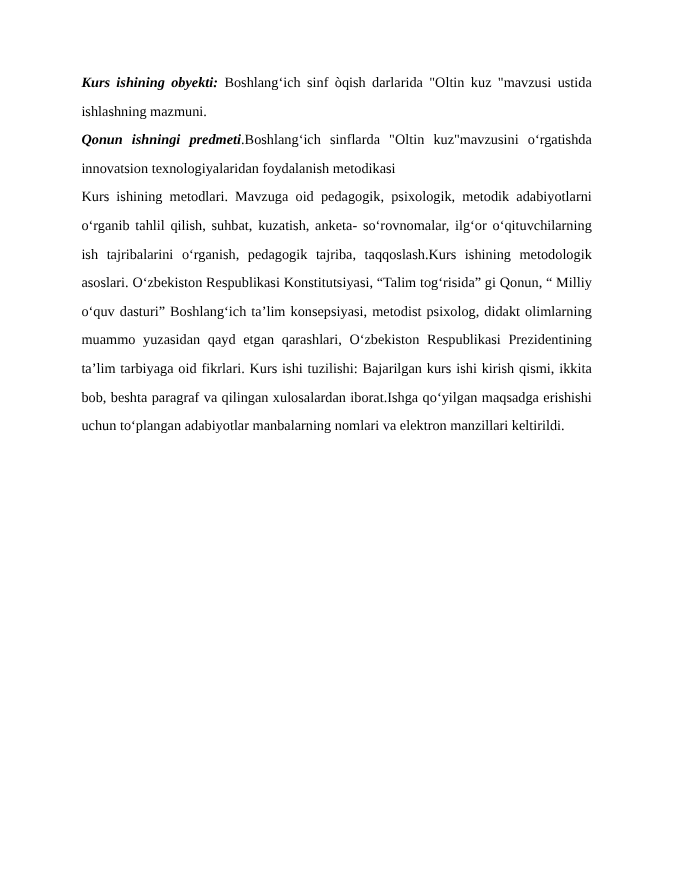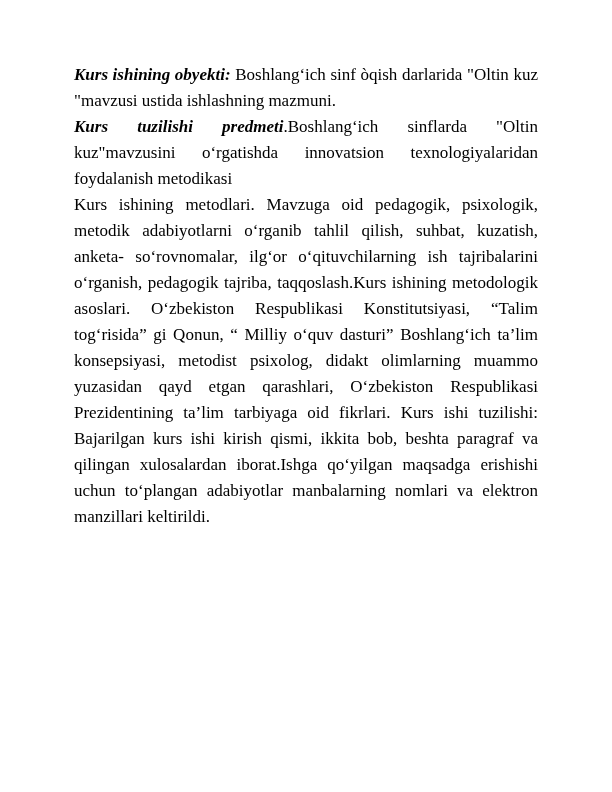--- a/index.html
+++ b/index.html
@@ -21,21 +21,21 @@
     overflow: hidden;
     box-sizing: border-box;
   }
   .text-block {
     position: absolute;
     left: 74px;
     top: 62px;
     width: 464px;
     text-align: justify;
     text-justify: inter-word;
-    font-size: 17px;
+    font-size: 13px;
     line-height: 26px;
   }
   .para {
     margin: 0;
     text-align: justify;
     text-justify: inter-word;
     
     hyphens: none;
   }
   .run-heading {
@@ -49,19 +49,19 @@
 </style>
 </head>
 <body>
 
 <div class="page">
 
   <div class="text-block">
 
     <p class="para"><span class="run-heading">Kurs ishining obyekti:</span><span class="run"> Boshlangʻich sinf òqish darlarida "Oltin kuz "mavzusi ustida ishlashning mazmuni.</span></p>
 
-    <p class="para"><span class="run-heading">Kurs tuzilishi predmeti</span><span class="run">.Boshlangʻich sinflarda "Oltin kuz"mavzusini oʻrgatishda innovatsion  texnologiyalaridan foydalanish metodikasi</span></p>
+    <p class="para"><span class="run-heading">Qonun ishningi predmeti</span><span class="run">.Boshlangʻich sinflarda "Oltin kuz"mavzusini oʻrgatishda innovatsion  texnologiyalaridan foydalanish metodikasi</span></p>
 
     <p class="para"><span class="run">Kurs ishining metodlari. Mavzuga oid pedagogik, psixologik, metodik adabiyotlarni oʻrganib tahlil qilish, suhbat, kuzatish, anketa- soʻrovnomalar, ilgʻor oʻqituvchilarning ish tajribalarini oʻrganish, pedagogik  tajriba, taqqoslash.Kurs ishining metodologik asoslari. Oʻzbekiston Respublikasi Konstitutsiyasi, “Talim togʻrisida” gi Qonun, “ Milliy oʻquv dasturi” Boshlangʻich taʼlim konsepsiyasi, metodist psixolog, didakt olimlarning  muammo yuzasidan qayd etgan qarashlari, Oʻzbekiston Respublikasi Prezidentining taʼlim tarbiyaga oid fikrlari.  Kurs ishi tuzilishi: Bajarilgan kurs ishi kirish qismi, ikkita bob, beshta paragraf va qilingan xulosalardan  iborat.Ishga  qoʻyilgan  maqsadga  erishishi  uchun  toʻplangan adabiyotlar manbalarning nomlari va elektron manzillari keltirildi.</span></p>
 
   </div>
 
 </div>
 
 </body></html>

